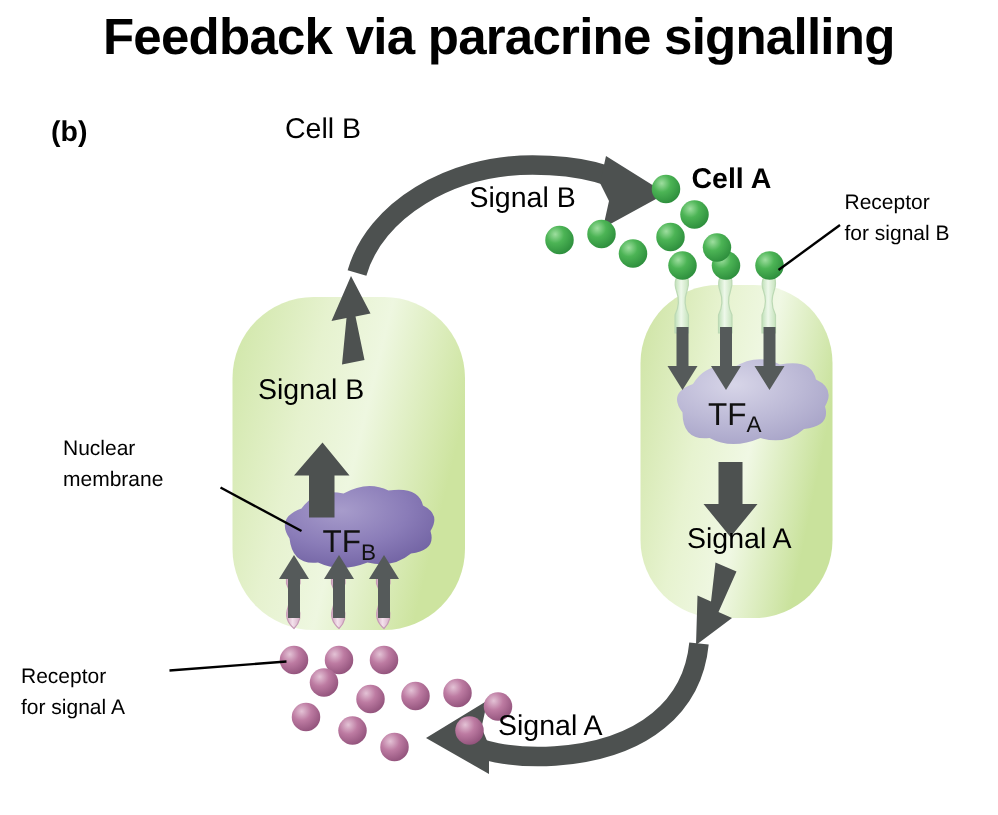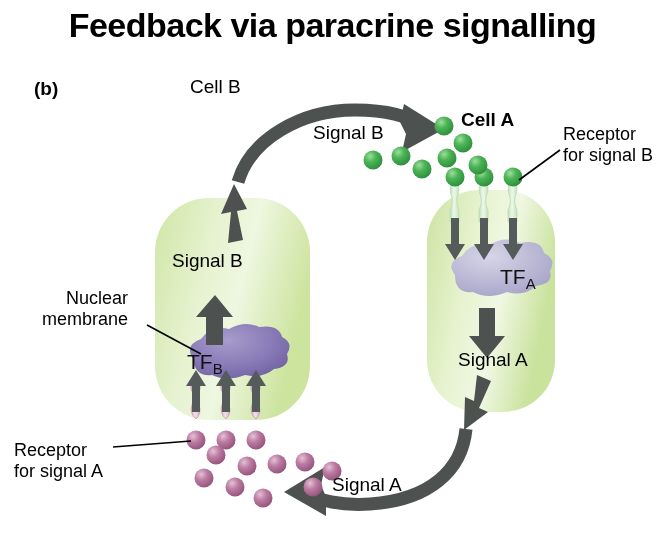--- a/index.html
+++ b/index.html
@@ -14,38 +14,38 @@
   .txt{position:absolute;white-space:pre;color:#000;}
 
   #title{
     left:0;top:6px;width:665px;text-align:center;
     font-size:34px;font-weight:bold;letter-spacing:-0.5px;
   }
   #panel-label{left:34px;top:78px;font-size:19px;font-weight:bold;}
   #cellB-label{left:190px;top:76px;font-size:19px;font-weight:normal;}
   #cellA-label{left:461px;top:76px;font-size:19px;font-weight:bold;margin-top:33px;}
 
-  .callout{font-size:18px;line-height:21px;}
-  #nuc-label{left:42px;top:288px;text-align:right;}
+  .callout{font-size:14px;line-height:21px;}
+  #nuc-label{left:42px;top:288px;}
   #recA-label{left:14px;top:440px;}
   #recB-label{left:563px;top:124px;}
 
   .sig-label{font-size:19px;}
   #sigB-top{left:313px;top:122px;}
   #sigB-in{left:172px;top:250px;}
   #sigA-in{left:458px;top:349px;}
   #sigA-bot{left:332px;top:474px;}
 
   .tf-txt{
     position:absolute;font-size:21px;font-weight:normal;color:#111;
     white-space:pre;
   }
   .tf-txt sub{font-size:15px;}
-  #tfB-txt{left:187px;top:350px;}
-  #tfA-txt{left:472px;top:265px;margin-left:28px;}
+  #tfB-txt{left:215px;top:350px;}
+  #tfA-txt{left:472px;top:265px;}
 
   svg{position:absolute;left:0;top:0;}
 </style>
 </head>
 <body>
 
 <div id="stage">
 
   <div class="txt" id="title">Feedback via paracrine signalling</div>
   <div class="txt" id="panel-label">(b)</div>

